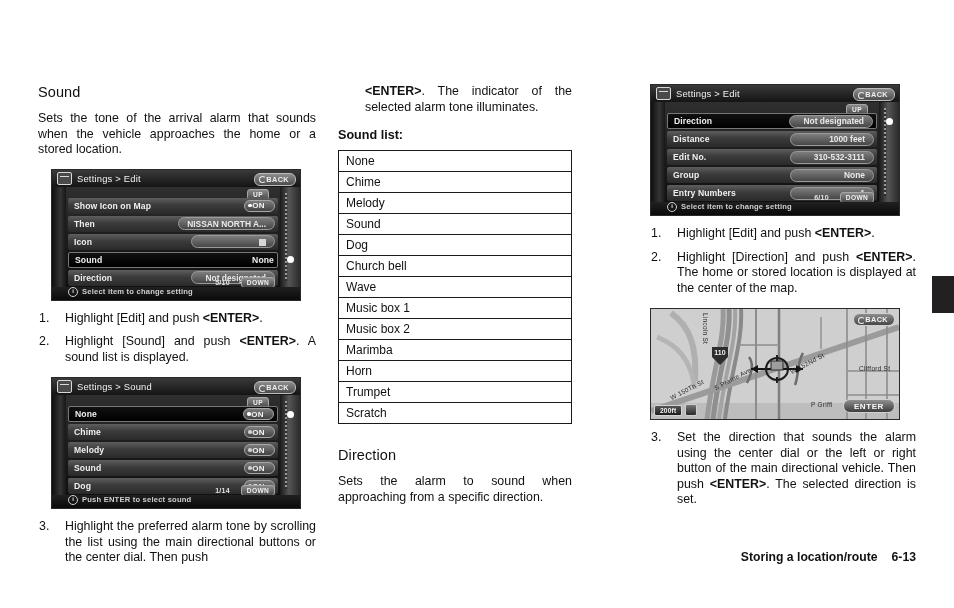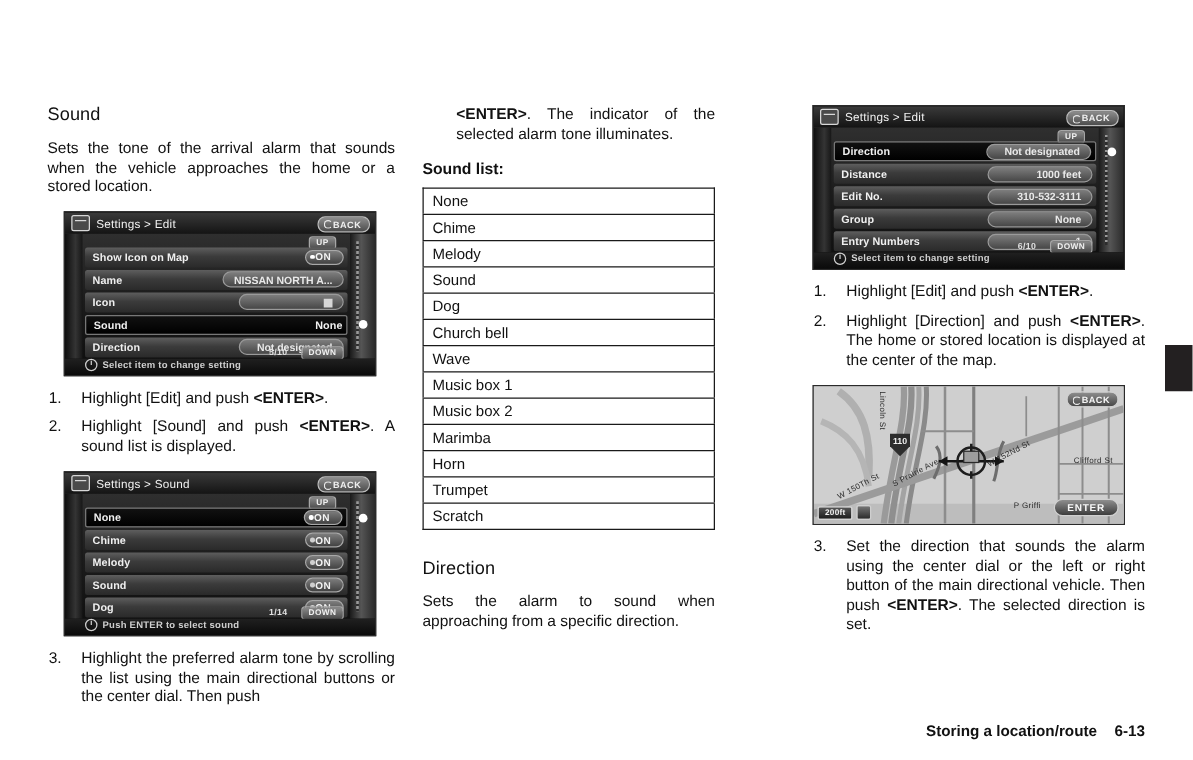--- a/index.html
+++ b/index.html
@@ -384,21 +384,21 @@
     width: 10px; height: 10px;
     background: linear-gradient(180deg,#777,#2a2a2a);
     border: 1px solid #cfcfcf;
     border-radius: 2px;
   }
 
   
   .footer {
     position: absolute;
     right: 38px;
-    bottom: 16px;
+    bottom: 44px;
     font-size: 12.2px;
     white-space: nowrap;
   }
   .footer .ftitle { font-weight: bold; }
   .footer .fpage { font-weight: bold; margin-left: 14px; }
 
   .edge-tab {
     position: absolute;
     right: 0;
     top: 276px;
@@ -427,21 +427,21 @@
         <div class="ns-leftrail"></div>
         <div class="ns-rightrail"></div>
         <div class="ns-uprow"><span class="ns-uppill">UP</span></div>
 
         <div class="ns-rows">
           <div class="ns-row">
             <span class="ns-rowlabel">Show Icon on Map</span>
             <span class="ns-on lit">ON</span>
           </div>
           <div class="ns-row">
-            <span class="ns-rowlabel">Name</span>
+            <span class="ns-rowlabel">Then</span>
             <span class="ns-rowval">NISSAN NORTH A...</span>
           </div>
           <div class="ns-row">
             <span class="ns-rowlabel">Icon</span>
             <span class="ns-rowval icon-sq"><i></i></span>
           </div>
           <div class="ns-row sel">
             <span class="ns-rowlabel">Sound</span>
             <span class="ns-rowlabel" style="flex:none;text-align:right">None</span>
             <span class="ns-dot"></span>

